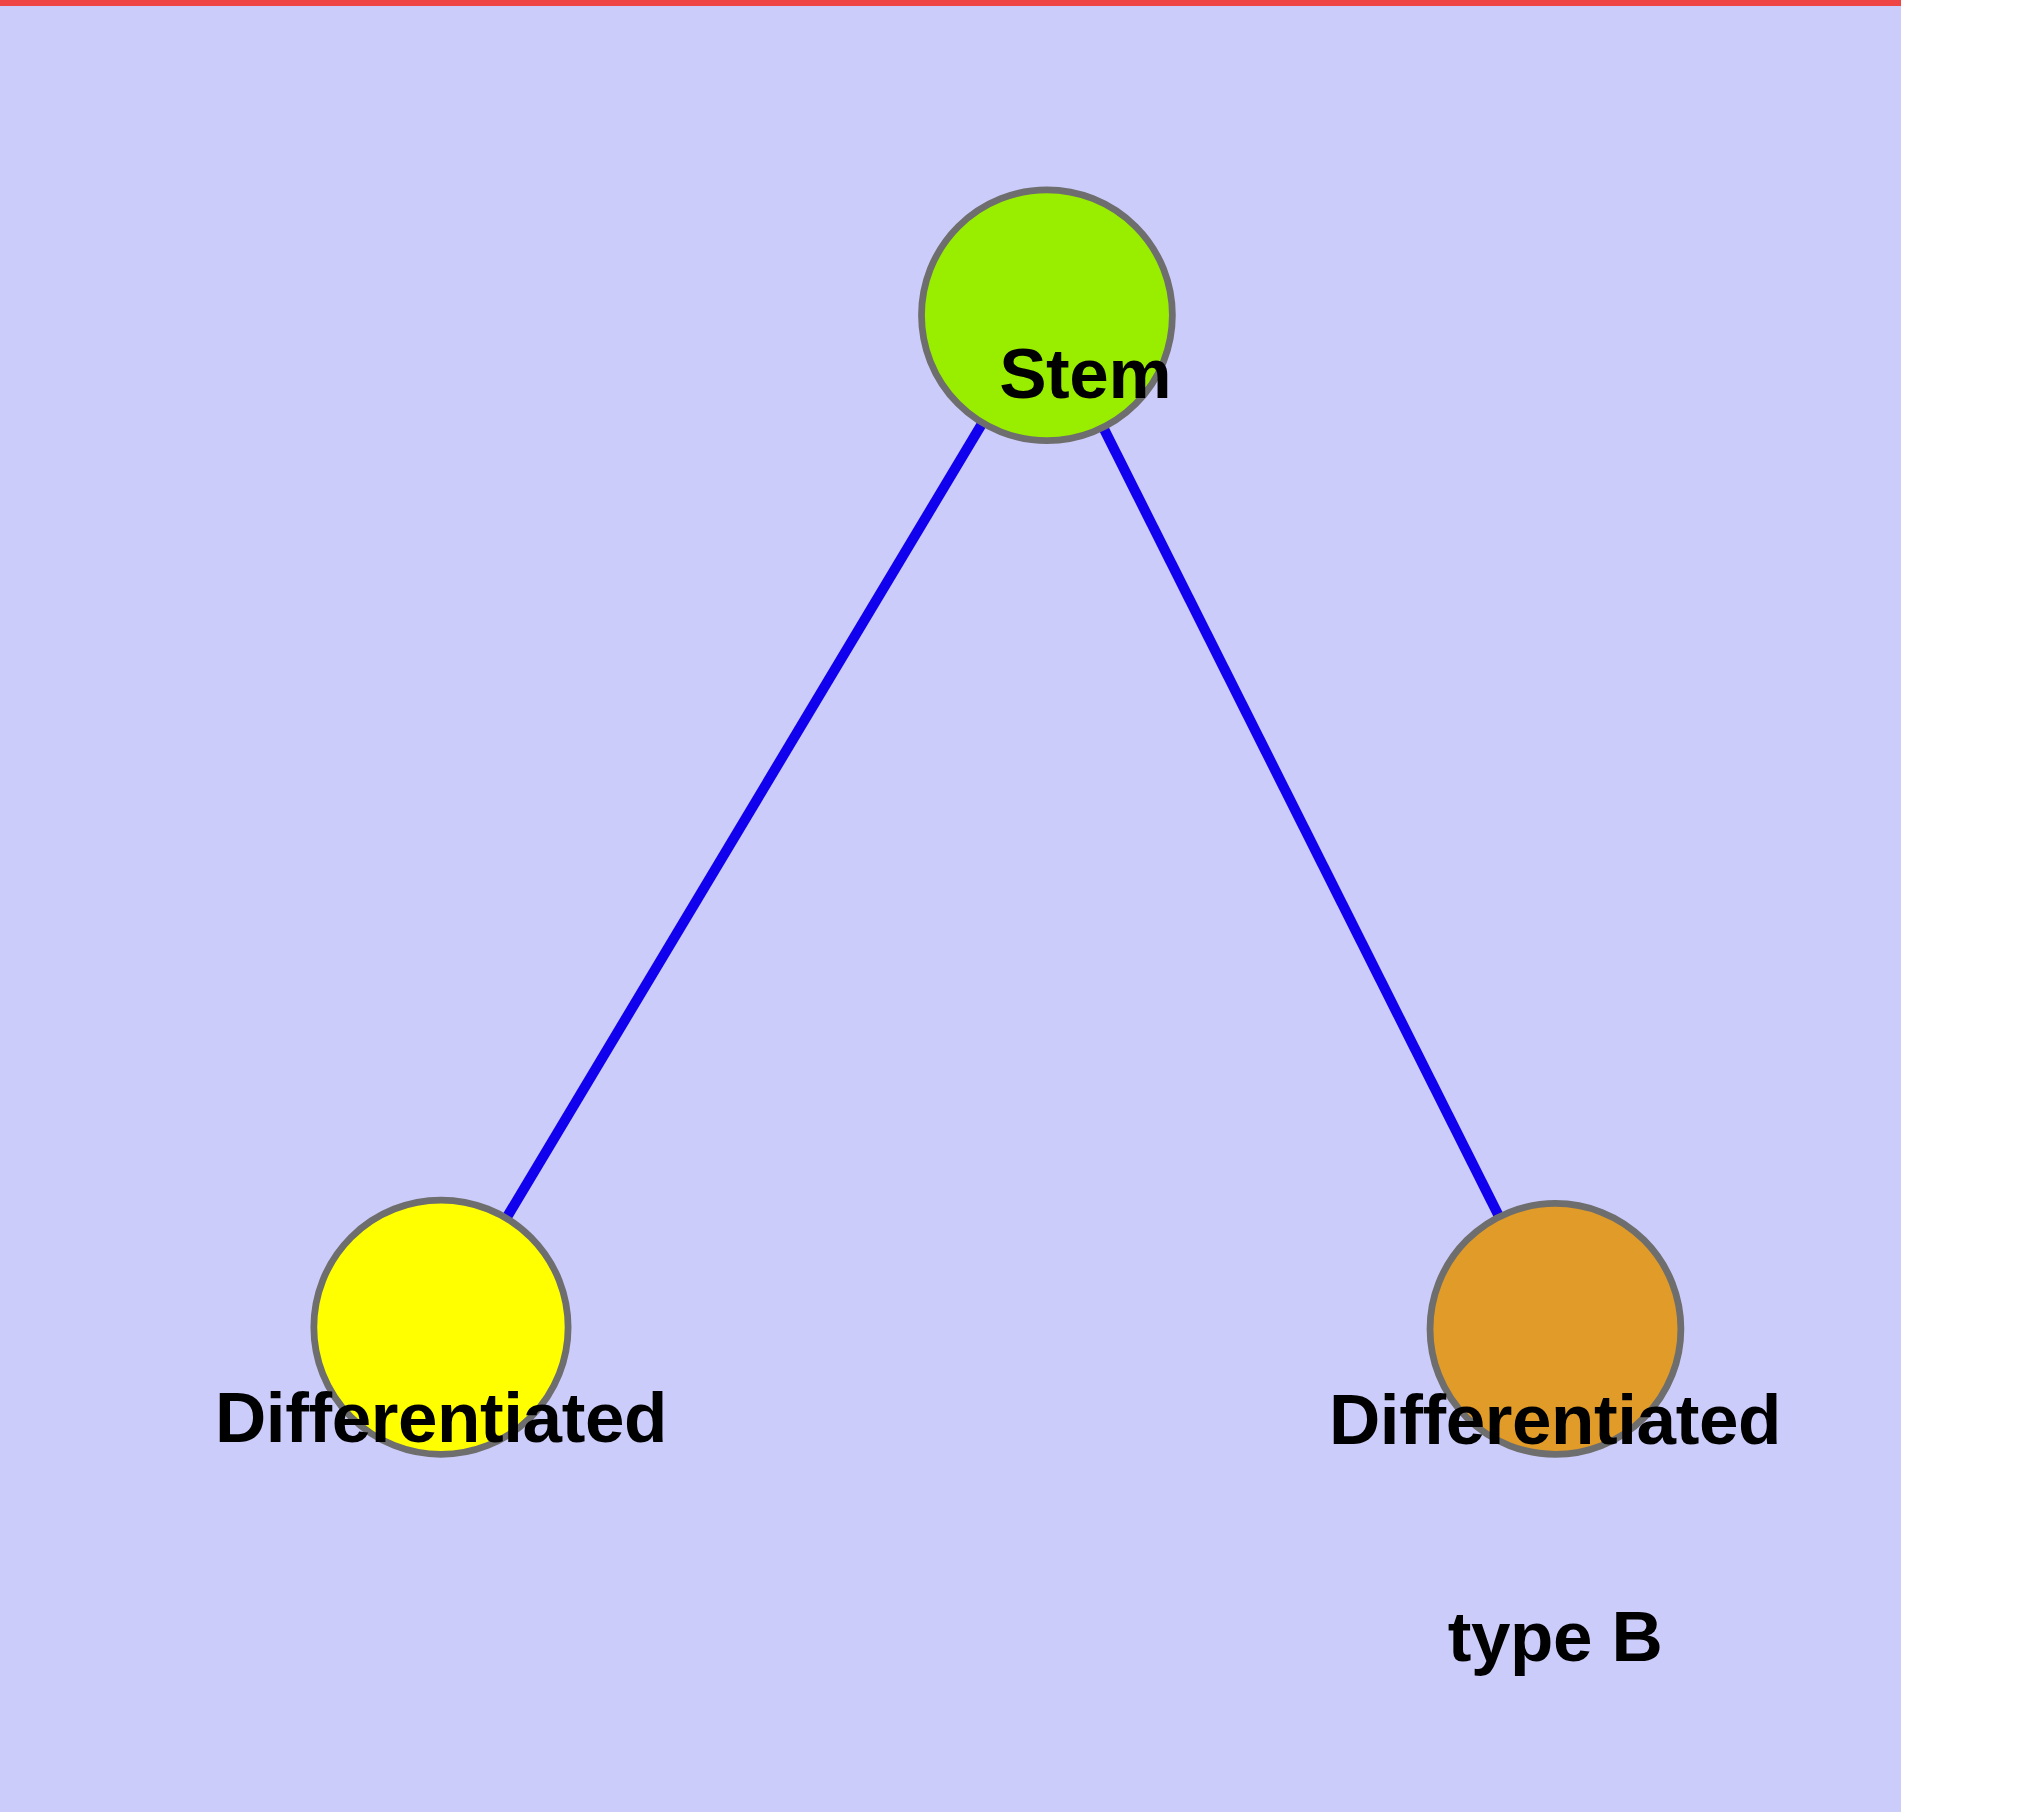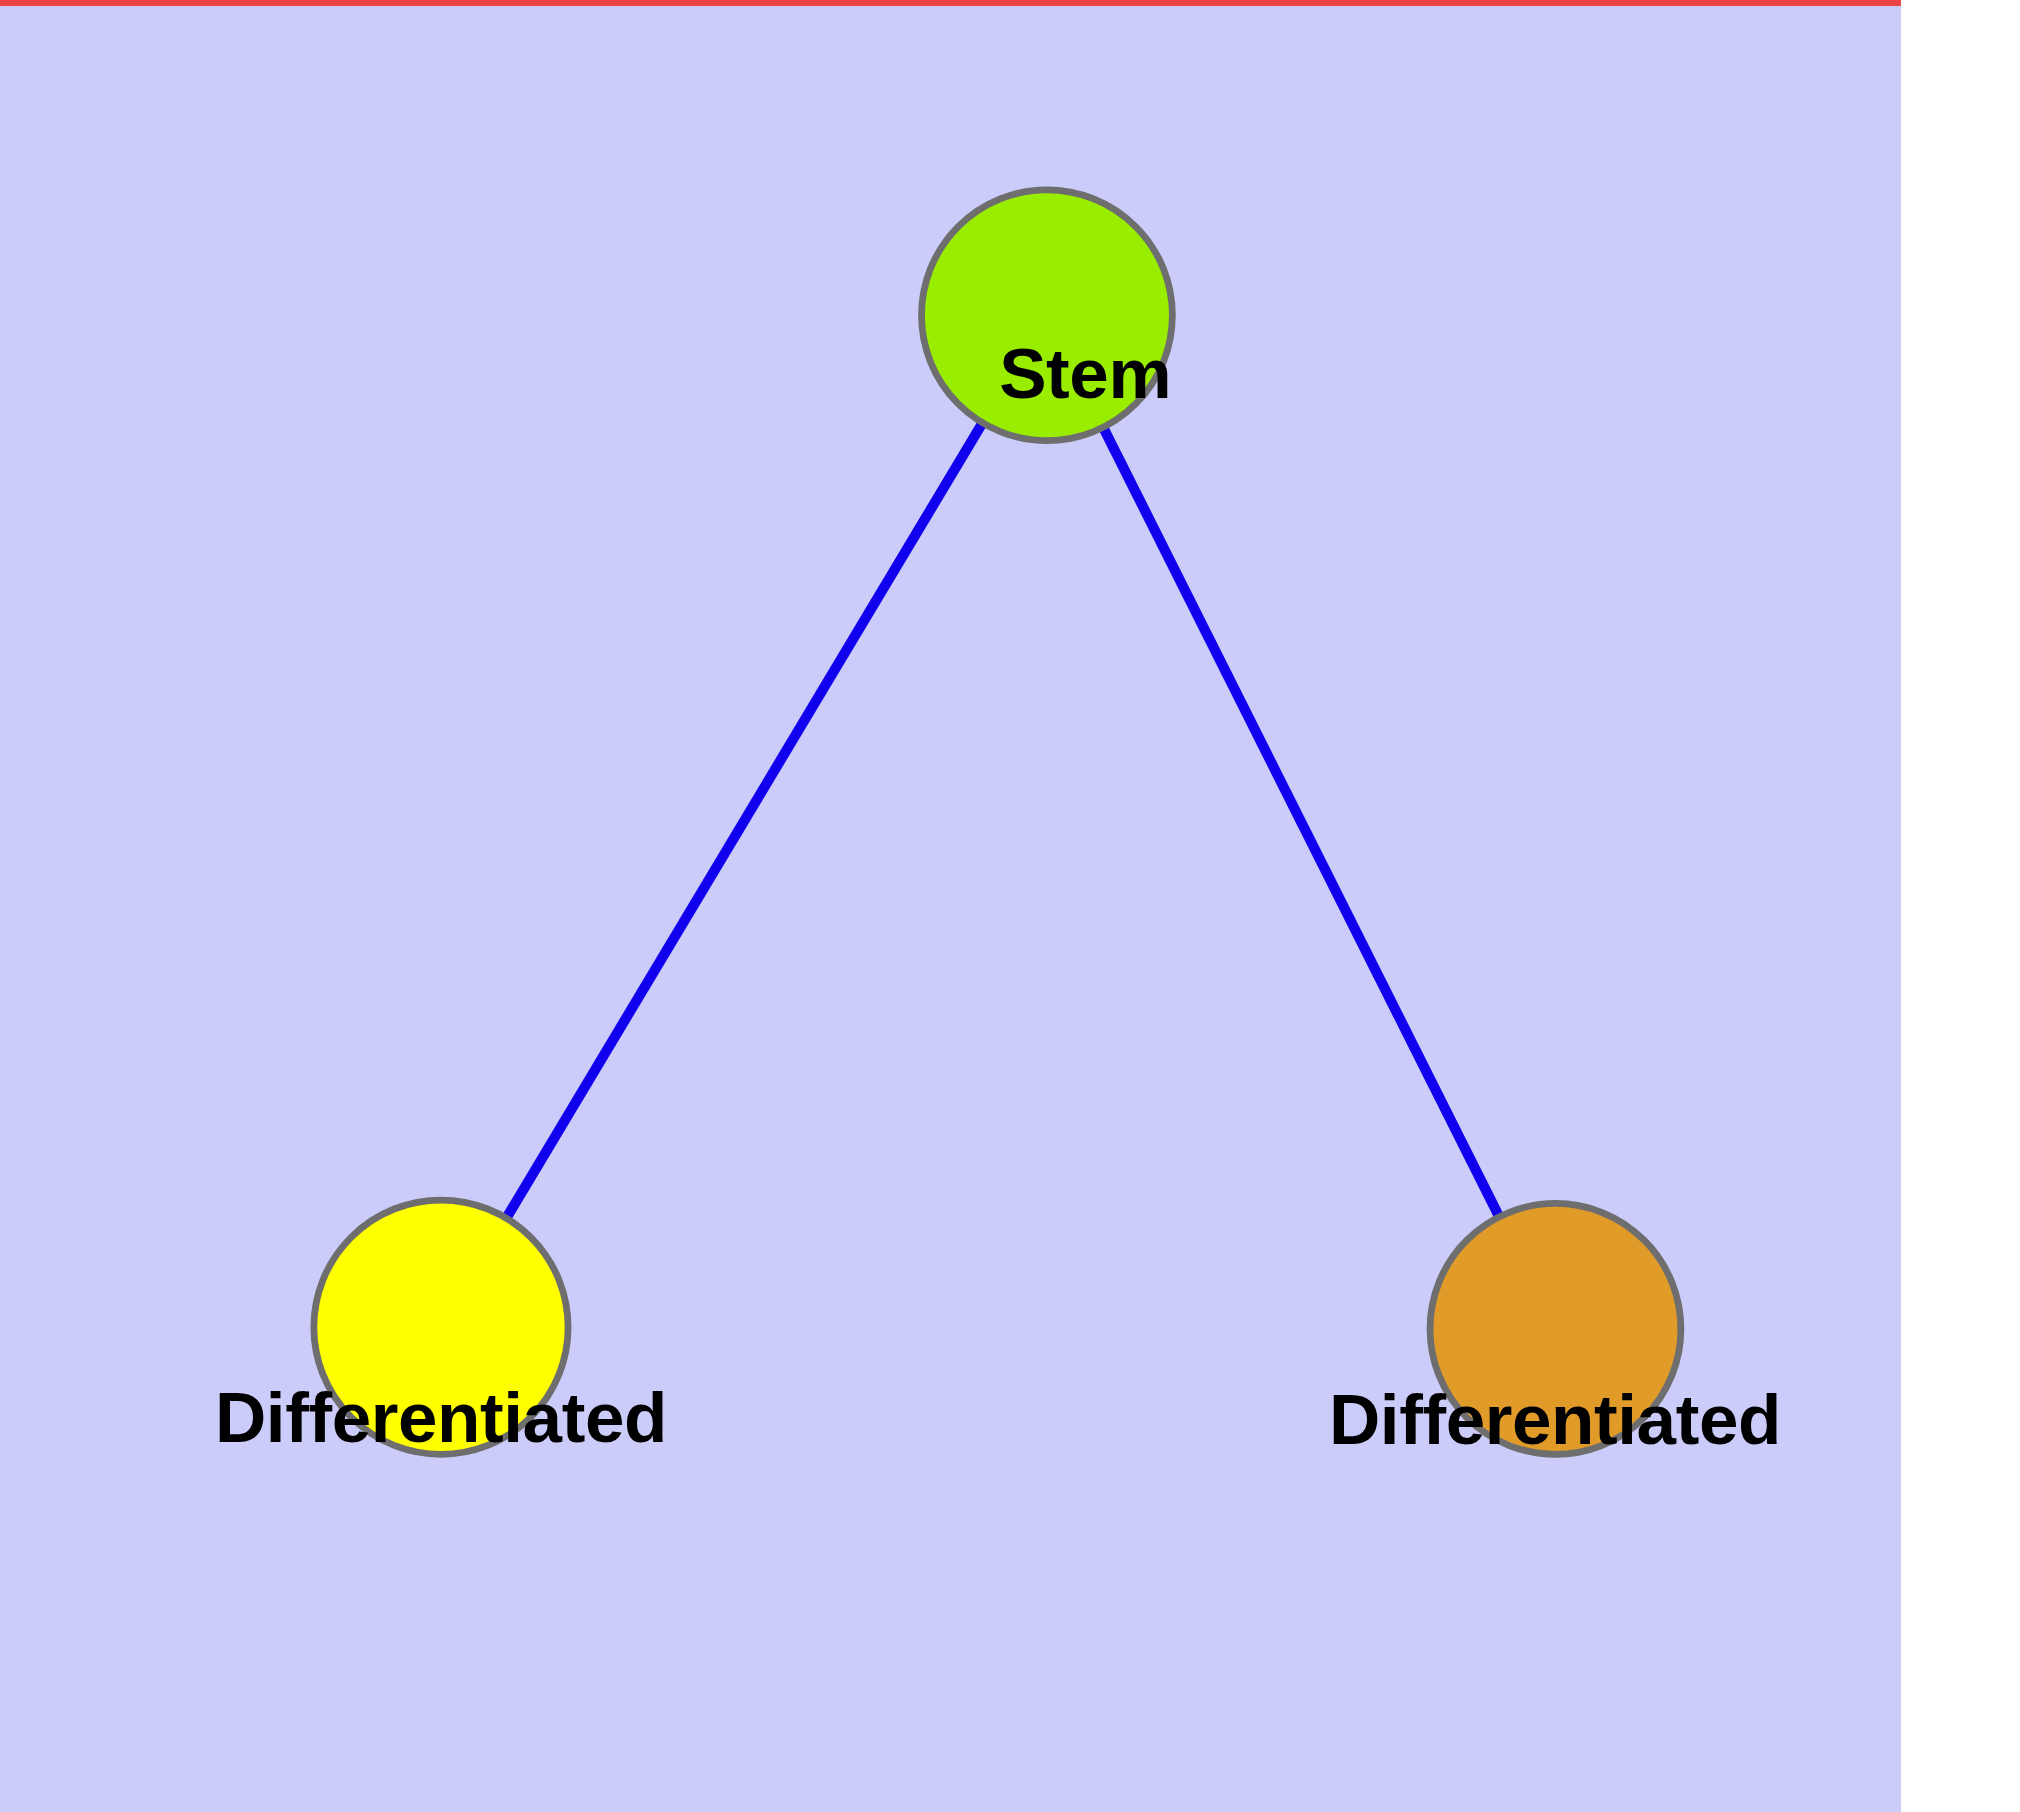--- a/index.html
+++ b/index.html
@@ -85,16 +85,17 @@
   <div class="node-label" id="label-stem">
     <span>Stem</span>
   </div>
 
   <div class="node-label" id="label-diff-a">
     <div>Differentiated</div>
   </div>
 
   <div class="node-label" id="label-diff-b">
     <div>Differentiated</div>
+    <div>type B</div>
   </div>
 
 </div>
 
 
 </body></html>

